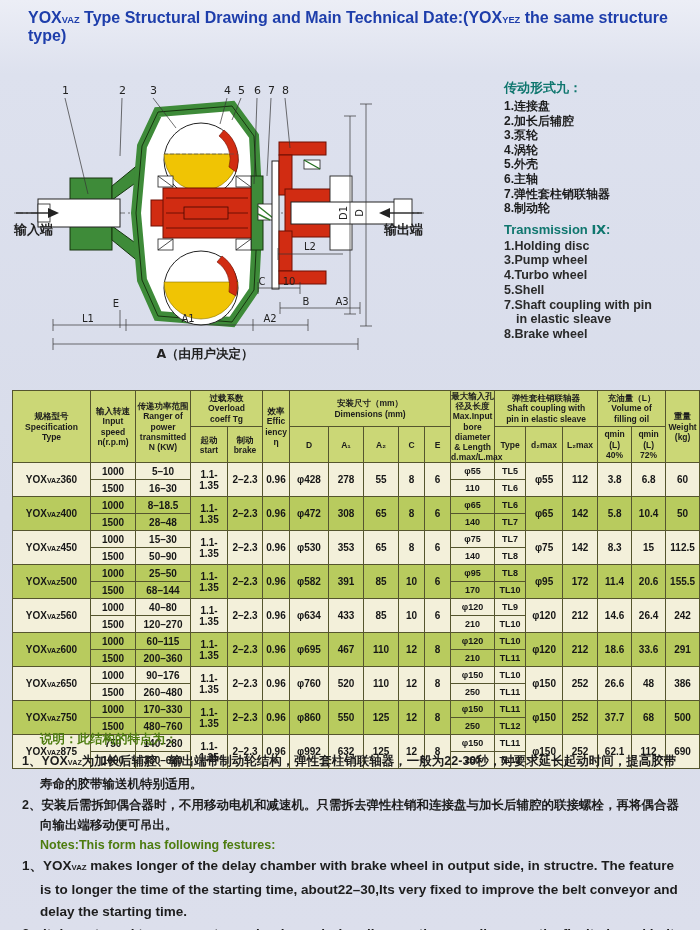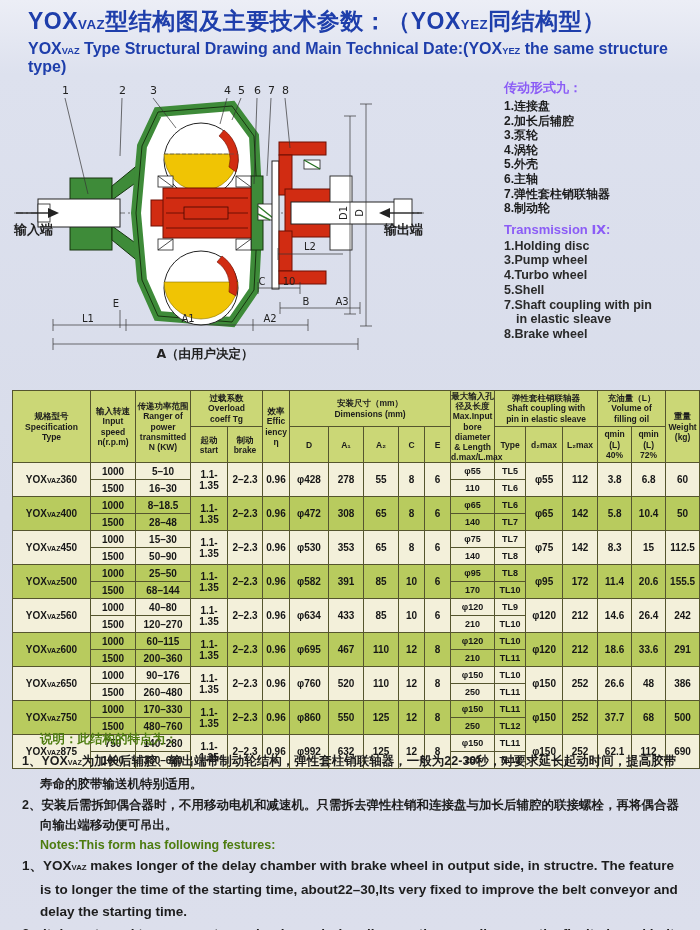--- a/index.html
+++ b/index.html
@@ -14,21 +14,21 @@
   .title-en{font-size:16px;font-weight:bold;color:#1e3eab;margin-top:3px;}
   .subsc{font-size:.58em;font-weight:bold;}
   
   .drawing{position:absolute;left:8px;top:76px;}
   svg text{font-family:"DejaVu Sans",sans-serif;}
   .dimtxt{font-size:10px;fill:#222;}
   .callout{font-size:11px;fill:#222;}
   .cjk{font-size:13px;font-weight:bold;fill:#222;}
   
   .legend{position:absolute;left:504px;top:79px;width:192px;}
-  .legend-head{color:#8b5cf6;font-size:13px;font-weight:bold;margin:0 0 2px 0;}
+  .legend-head{color:#0f766e;font-size:13px;font-weight:bold;margin:0 0 2px 0;}
   .legend-zh div{font-size:12px;font-weight:bold;line-height:14.6px;color:#1d1d1d;}
   .legend-en div{font-size:12.5px;font-weight:600;line-height:14.7px;color:#2a2a2a;
     white-space:pre-line;padding-left:12px;text-indent:-12px;}
   .legend .legend-head.second{margin-top:6px;}
   
   .spec-table{position:absolute;left:12px;top:390px;width:676px;border-collapse:collapse;table-layout:fixed;}
   .spec-table th,.spec-table td{border:1px solid #55552e;text-align:center;vertical-align:middle;padding:0;}
   .spec-table th{background:#cbd776;font-size:8.5px;line-height:1.2;font-weight:bold;white-space:pre-line;color:#1c1c1c;}
   .spec-table td{font-size:10px;font-weight:bold;height:16px;color:#161616;}
   .spec-table tr.odd td{background:#f3f0da;}
@@ -43,21 +43,20 @@
   .note-zh{font-size:12.5px;font-weight:bold;line-height:20.8px;color:#1d1d1d;
     padding-left:18px;text-indent:-18px;margin:0;}
   .note-en{font-size:13.5px;font-weight:600;line-height:22px;color:#1d1d1d;
     padding-left:18px;text-indent:-18px;margin:0;}
   .notes .red-head.en{margin-top:2px;}
 </style>
 </head>
 <body>
 
 <div class="title-block">
-  <div class="title-zh"><span>YOX</span><span class="subsc">VAZ</span><span>型结构图及主要技术参数：（YOX</span><span class="subsc">YEZ</span><span>同结构型）</span></div>
   <div class="title-en"><span>YOX</span><span class="subsc">VAZ</span><span> Type Structural Drawing and Main Technical Date:(YOX</span><span class="subsc">YEZ</span><span> the same structure type)</span></div>
 </div>
 
 <svg class="drawing" width="424" height="308" viewBox="0 0 424 308">
 
   <line x1="6" y1="137" x2="416" y2="137" stroke="#444" stroke-width="0.7" stroke-dasharray="9,3,2,3"></line>
 
   <g>
     <rect x="62" y="102" width="42" height="72" fill="#3e8b39" stroke="#16350f" stroke-width="1"></rect>
     <polygon points="104,110 148,74 148,92 104,124" fill="#3e8b39" stroke="#16350f" stroke-width="1"></polygon>

